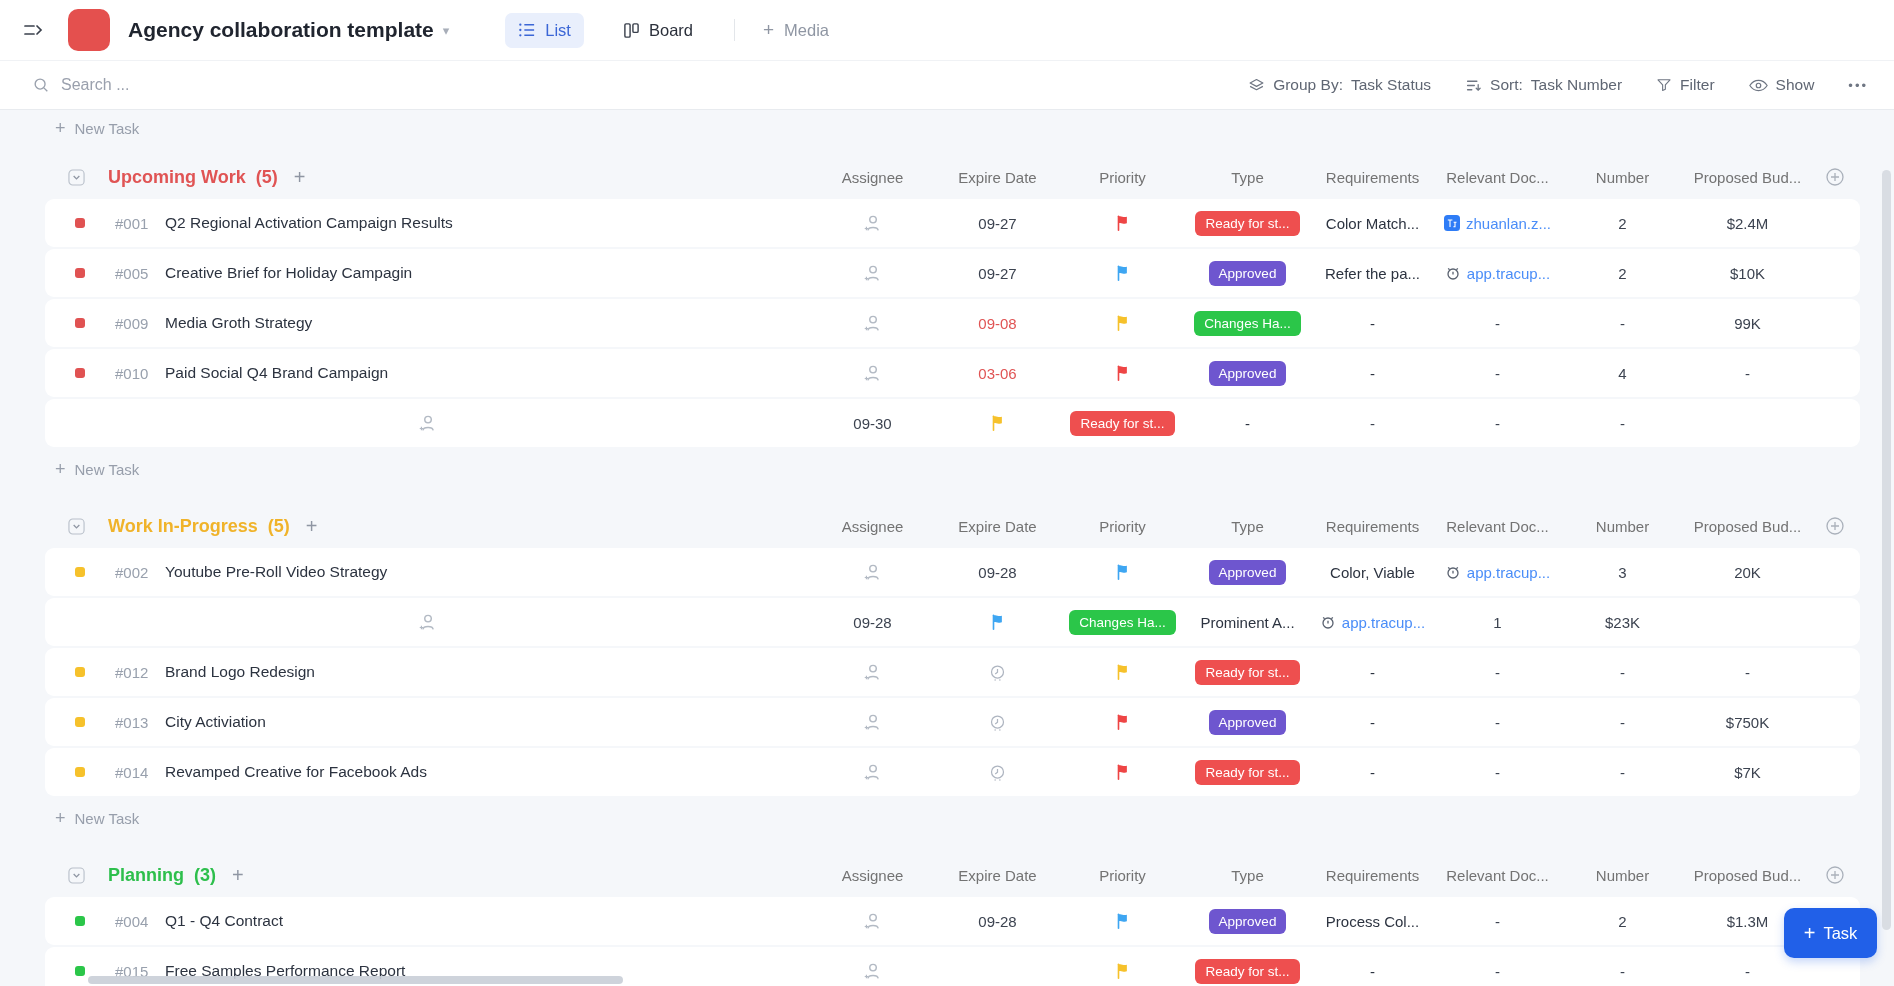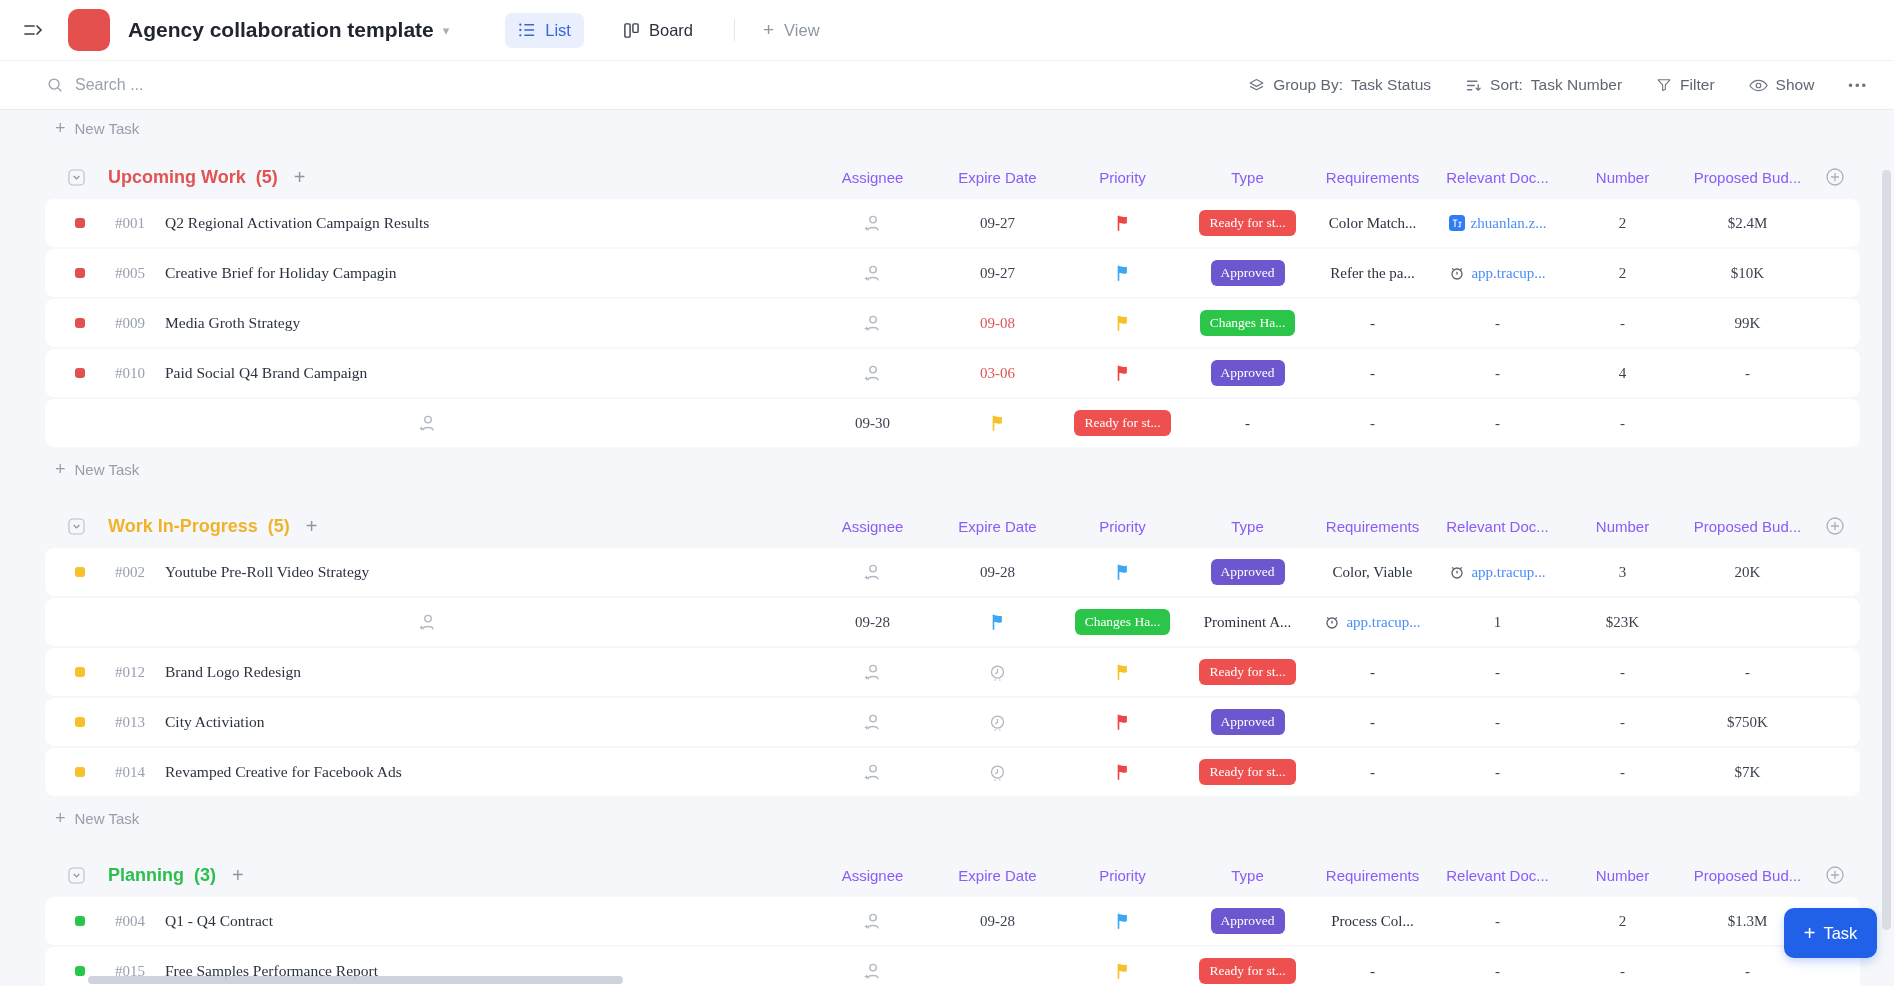--- a/index.html
+++ b/index.html
@@ -15,42 +15,42 @@
   .caret{color:#a8aeb9;font-size:13px;margin-left:9px;}
   .tabs{display:flex;align-items:center;margin-left:56px;}
   .tab{display:flex;align-items:center;gap:9px;font-size:16.5px;color:#2b303b;padding:8px 13px;border-radius:7px;cursor:pointer;white-space:nowrap;}
   .tab.active{background:#e9effc;color:#3b66d6;}
   .tab + .tab{margin-left:26px;}
   .vdiv{width:1px;height:22px;background:#e3e6ea;margin:0 28px;}
   .addview{display:flex;align-items:center;gap:10px;color:#8f96a3;font-size:16.5px;cursor:pointer;}
   .addview .plus{font-size:19px;}
 
   
-  .toolbar{height:48px;background:#fff;border-bottom:1px solid #e8ebef;display:flex;align-items:center;padding:0 26px 0 46px;}
+  .toolbar{height:48px;background:#fff;border-bottom:1px solid #e8ebef;display:flex;align-items:center;padding:0 26px 0 32px;}
   .search{display:flex;align-items:center;gap:9px;flex:1;}
   .search input{border:none;outline:none;font-size:16px;color:#3c4350;width:420px;background:transparent;font-family:inherit;}
   .search input::placeholder{color:#9aa0ad;}
   .tb-right{display:flex;align-items:center;gap:34px;}
   .tb-item{display:flex;align-items:center;gap:8px;font-size:15.5px;color:#5f6673;cursor:pointer;white-space:nowrap;}
   .tb-more{color:#6f7683;font-size:13px;letter-spacing:2px;cursor:pointer;}
 
   
   .content{padding:0 34px 0 45px;}
   .grid{display:grid;grid-template-columns:1fr repeat(8,125px) 50px;align-items:center;}
   .ghead{height:40px;margin-left:-17px;width:calc(100% + 17px);}
   .gleft{display:flex;align-items:center;padding-left:40px;}
   .gcollapse{cursor:pointer;}
   .gtitle{font-size:18px;font-weight:700;margin-left:23px;white-space:nowrap;cursor:pointer;}
   .gcount{font-size:18px;font-weight:700;margin-left:10px;}
   .gplus{color:#8f96a3;font-size:20px;margin-left:16px;cursor:pointer;}
-  .col-label{font-size:15px;color:#8b5cf6;text-align:center;white-space:nowrap;overflow:hidden;}
+  .col-label{font-size:15px;color:#737373;text-align:center;white-space:nowrap;overflow:hidden;}
   .col-add{display:flex;justify-content:center;cursor:pointer;}
 
   .rows{margin-top:2px;}
-  .row{height:48px;background:#fff;border-radius:9px;margin-bottom:2px;cursor:pointer;font-family:Liberation Serif, serif;}
+  .row{height:48px;background:#fff;border-radius:9px;margin-bottom:2px;cursor:pointer;}
   .cell-title{display:flex;align-items:center;padding-left:30px;overflow:hidden;}
   .bullet{width:10px;height:10px;border-radius:3px;flex:none;}
   .tid{margin-left:30px;width:46px;color:#98a0ad;font-size:15px;flex:none;}
   .ttl{margin-left:4px;font-size:15.5px;color:#2c3340;white-space:nowrap;}
   .c{display:flex;justify-content:center;align-items:center;font-size:15px;color:#3c4350;}
   .badge{color:#fff;font-size:13.5px;padding:5px 10px;border-radius:6px;white-space:nowrap;}
   .req{color:#2c3340;white-space:nowrap;overflow:hidden;}
   .doc{gap:6px;}
   .doc-label{font-size:15px;color:#4a8df8;white-space:nowrap;}
   .doc-label.dash{color:#3c4350;}
@@ -96,21 +96,21 @@
           <svg width="17" height="17" viewBox="0 0 18 18" fill="none" stroke="#3a404c" stroke-width="1.5">
             <rect x="2" y="2" width="5.5" height="14" rx="1.2"></rect>
             <rect x="10.5" y="2" width="5.5" height="9" rx="1.2"></rect>
           </svg>
         </span>
       <span>Board</span>
     </div>
     <span class="vdiv"></span>
     <div class="addview">
       <span class="plus">+</span>
-      <span>View</span>
+      <span>Media</span>
     </div>
   </div>
 </div>
 
 <div class="toolbar">
   <div class="search">
     <span>
         <svg width="18" height="18" viewBox="0 0 20 20" fill="none" stroke="#9aa1ad" stroke-width="1.5">
           <circle cx="9" cy="9" r="5.5"></circle>
           <path d="M13.2 13.2L17 17"></path>

